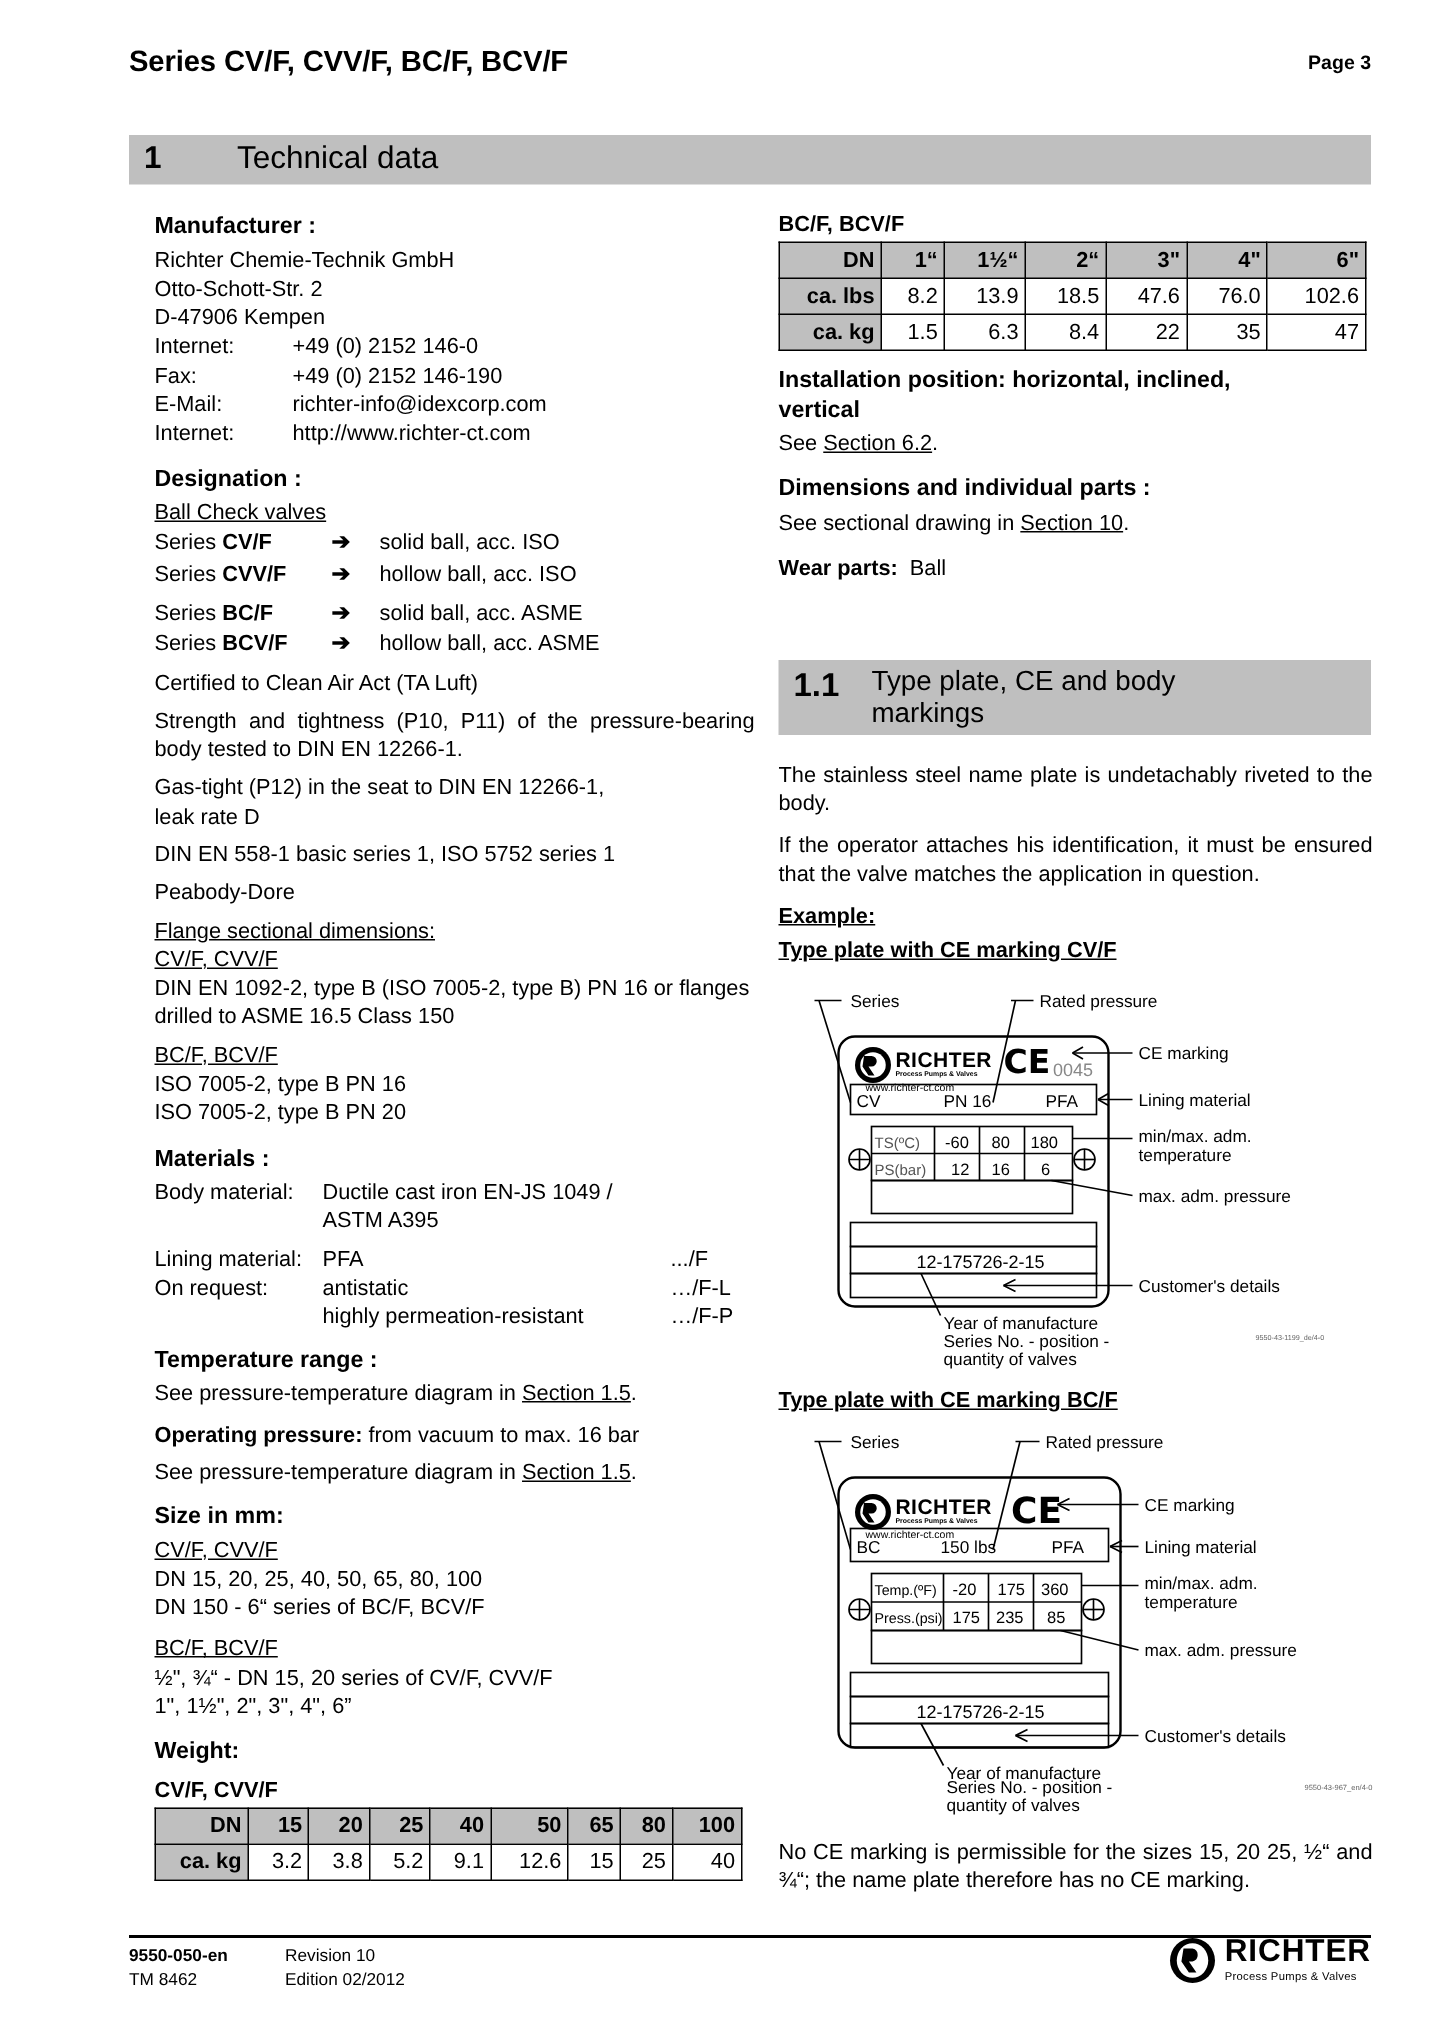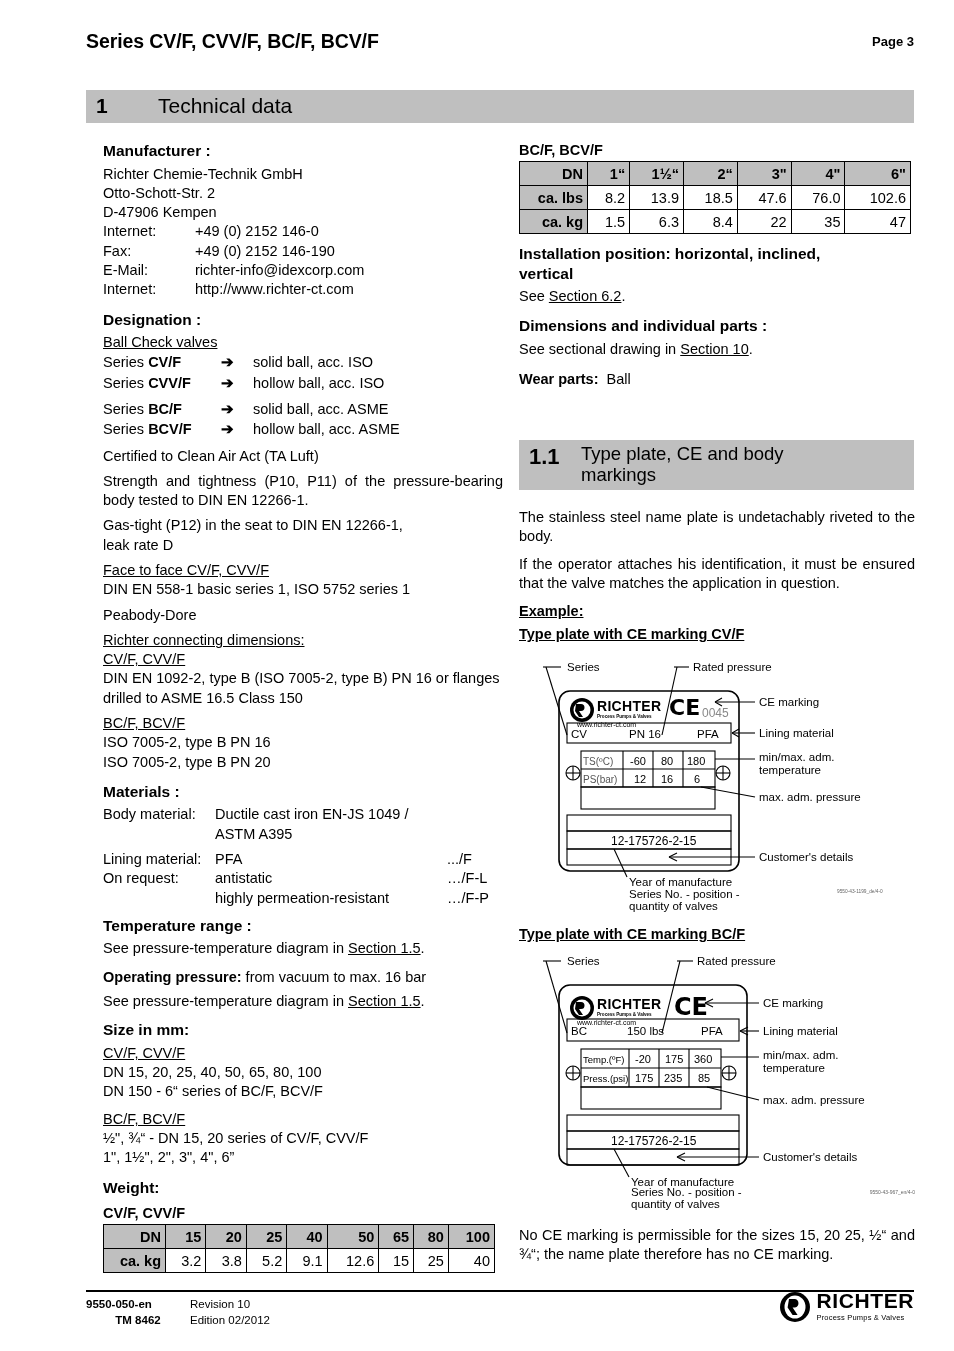--- a/index.html
+++ b/index.html
@@ -84,21 +84,21 @@
   #wtbl th.k, #wtbl td.rh { width: 62px; }
   #bctbl { width: 392px; }
   #bctbl th.k, #bctbl td.rh { width: 68px; }
   svg.fig { display: block; }
 
   
   .ftr-rule { position: absolute; left: 86px; top: 1290px; width: 828px; height: 1.6px; background: #000; }
   .ftr { position: absolute; left: 86px; top: 1296px; width: 828px; font-size: 11.5px; line-height: 1.42; }
   .ftr .r { display: flex; }
   .ftr .c1 { width: 104px; flex: 0 0 104px; font-weight: bold; }
-  .ftr .c1.n { font-weight: bold; text-align: center; }
+  .ftr .c1.n { font-weight: normal; }
   .ftr .c2 { flex: 1 1 auto; }
   .logo { position: absolute; right: 0; top: -6px; display: flex; align-items: center; }
   .logo-txt { font-weight: bold; font-size: 21px; letter-spacing: 0.6px; line-height: 1; }
   .logo-sub { font-size: 7.5px; letter-spacing: 0.2px; margin-top: 2px; }
 </style>
 </head>
 <body>
 
 <div class="page">
 
@@ -161,25 +161,24 @@
         <span class="ar">➔</span>
         <span>hollow ball, acc. ASME</span>
       </div>
     </div>
 
     <p class="tx" style="margin-top:7px">Certified to Clean Air Act (TA Luft)</p>
     <p class="tx just">Strength and tightness (P10, P11) of the pressure-bearing body tested to DIN EN 12266-1.</p>
     <p class="tx nb">Gas-tight (P12) in the seat  to DIN EN 12266-1,</p>
     <p class="tx">leak rate D</p>
 
-    <p class="tx nb u">Face to face CV/F, CVV/F</p>
     <p class="tx">DIN EN 558-1 basic series 1, ISO 5752 series 1</p>
     <p class="tx">Peabody-Dore</p>
 
-    <p class="tx nb u">Richter connecting dimensions:</p>
+    <p class="tx nb u">Flange sectional dimensions:</p>
     <p class="tx nb u">CV/F, CVV/F</p>
     <p class="tx">DIN EN 1092-2, type B  (ISO 7005-2, type B) PN 16 or flanges drilled to ASME 16.5 Class 150</p>
     <p class="tx nb u">BC/F, BCV/F</p>
     <p class="tx nb">ISO 7005-2, type B PN 16</p>
     <p class="tx">ISO 7005-2, type B PN 20</p>
 
     <h3 class="blk tight">Materials :</h3>
     <div class="mat">
       <div class="row">
         <span class="c1">Body material:</span>

